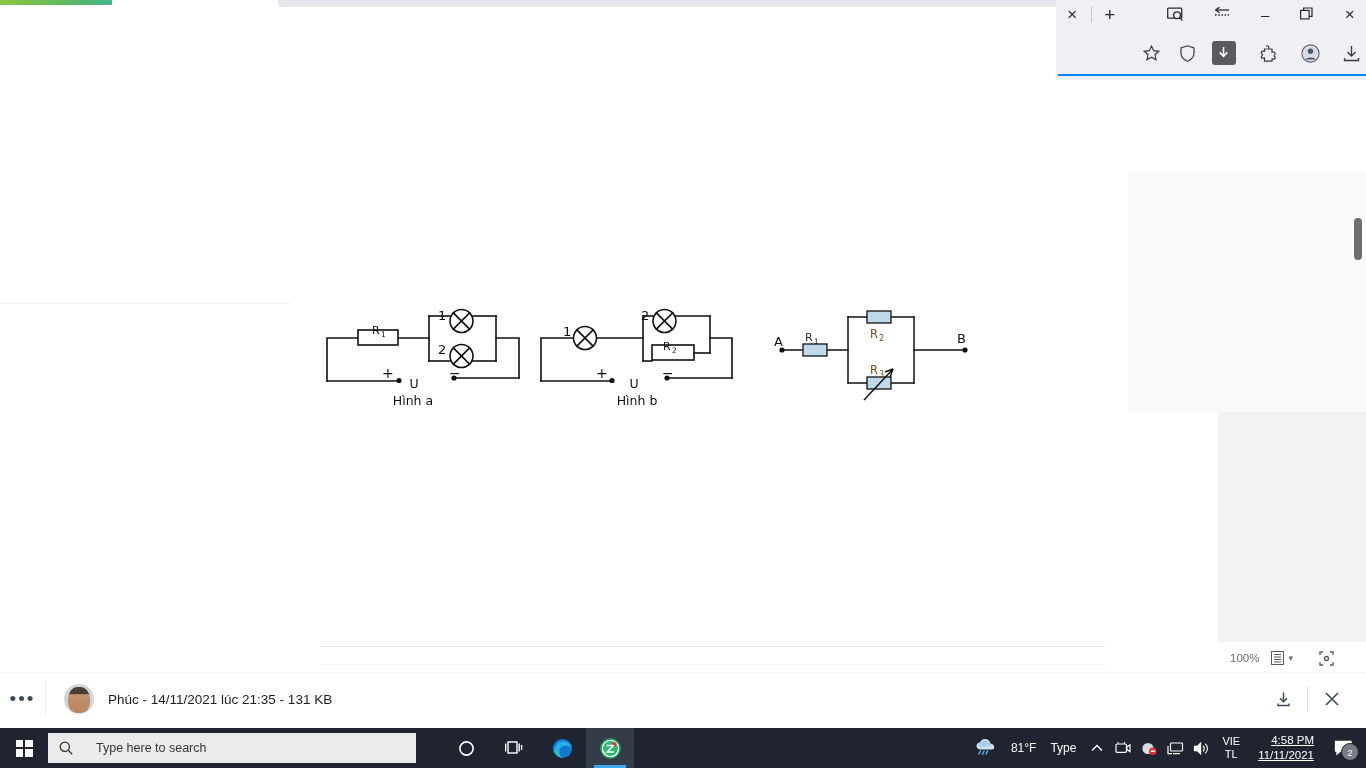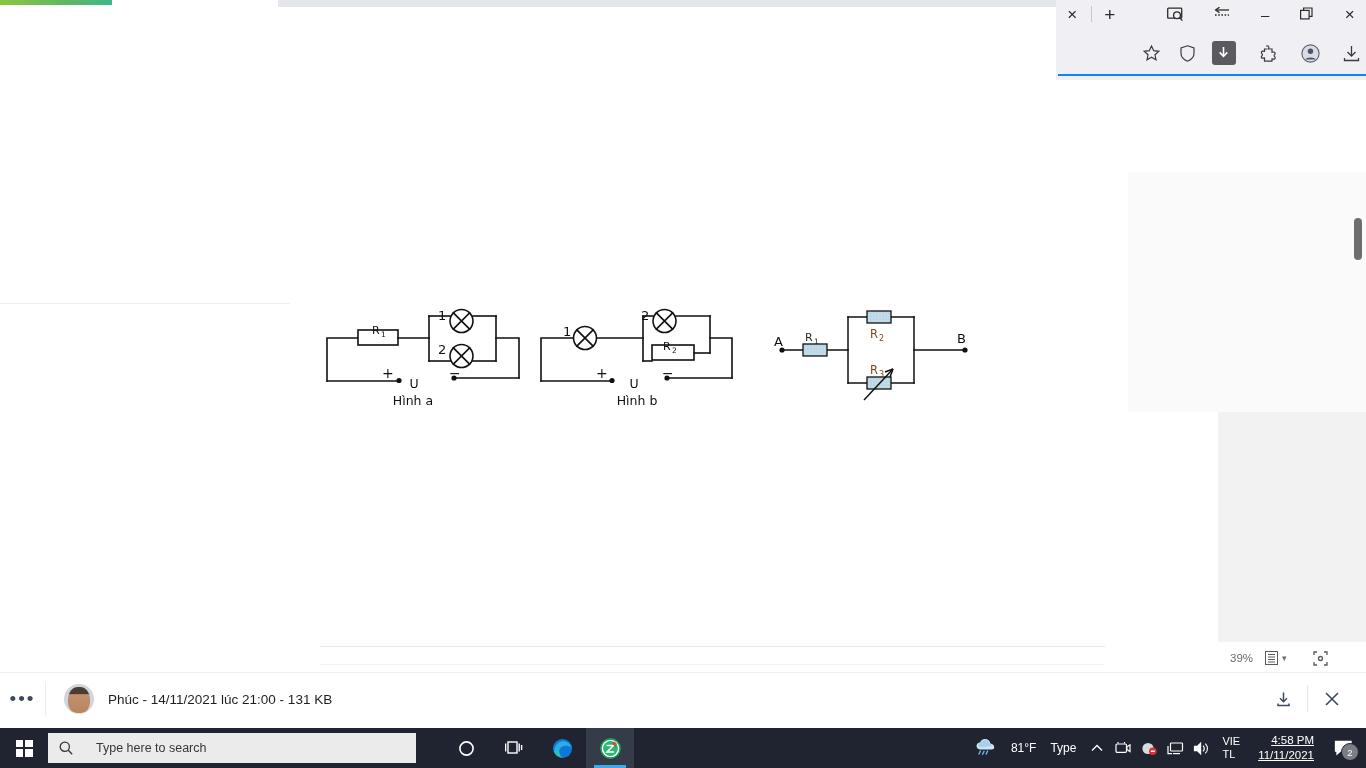--- a/index.html
+++ b/index.html
@@ -144,21 +144,21 @@
   #search-box .sicon{width:36px;display:flex;align-items:center;justify-content:center;color:#333;}
   #search-text{font-size:12.5px;color:#33363b;}
   .tb-app{width:48px;height:40px;display:flex;align-items:center;justify-content:center;position:relative;}
   .tb-app.active{background:#343b49;}
   .tb-app.active:after{
     content:"";position:absolute;bottom:0;left:8px;right:8px;height:3px;background:#3da9f5;
   }
   #tray{margin-left:auto;display:flex;align-items:center;height:40px;padding-right:4px;}
   #weather{display:flex;align-items:center;gap:14px;font-size:12px;color:#fff;padding:0 8px;}
   .tray-ic{width:26px;height:40px;display:flex;align-items:center;justify-content:center;color:#ffffff;}
-  #lang{display:flex;flex-direction:column;align-items:flex-start;justify-content:center;
+  #lang{display:flex;flex-direction:column;align-items:center;justify-content:center;
         font-size:11px;line-height:13px;padding:0 8px;color:#fff;}
   #clock{display:flex;flex-direction:column;align-items:flex-end;justify-content:center;
         font-size:11.5px;line-height:15px;padding:0 10px;color:#fff;text-decoration:underline;}
   #notif{width:38px;height:40px;display:flex;align-items:center;justify-content:center;position:relative;color:#fff;}
   #notif-badge{
     position:absolute;right:3px;bottom:7px;width:16px;height:16px;border-radius:50%;
     background:#7a7d85;color:#fff;font-size:9.5px;display:flex;align-items:center;justify-content:center;
     border:1px solid #1f2430;
   }
 
@@ -295,21 +295,21 @@
 <div class="abs" id="panel-d"></div>
 <div class="abs" id="panel-a"></div>
 <div class="abs" id="panel-a-edge"></div>
 <div class="abs" id="panel-e"></div>
 
 <div class="abs" id="scrollbar-track">
   <div id="scrollbar-thumb"></div>
 </div>
 
 <div class="abs" id="pdf-footer">
-  <span>39%</span>
+  <span>100%</span>
   <span class="ic">
     <svg width="13" height="14" viewBox="0 0 13 14">
         <rect x="0.5" y="0.5" width="12" height="13" fill="none" stroke="#5a5a5a"></rect>
         <line x1="3" y1="3.5" x2="10" y2="3.5" stroke="#5a5a5a"></line>
         <line x1="3" y1="6" x2="10" y2="6" stroke="#5a5a5a"></line>
         <line x1="3" y1="8.5" x2="10" y2="8.5" stroke="#5a5a5a"></line>
         <line x1="3" y1="11" x2="10" y2="11" stroke="#5a5a5a"></line>
       </svg>
   </span>
   <span style="font-size:9px;margin-left:-8px;">▾</span>
@@ -409,21 +409,21 @@
 <div class="abs" id="top-grey-strip2"></div>
 <div class="abs" id="green-strip"></div>
 
 <div class="abs" id="viewer-bar">
   <div id="viewer-more">•••</div>
   <div id="viewer-sep"></div>
   <div id="viewer-avatar">
     <div class="neck"></div>
     <div class="face"></div>
   </div>
-  <div id="viewer-caption">Phúc - 14/11/2021 lúc 21:00 - 131 KB</div>
+  <div id="viewer-caption">Phúc - 14/11/2021 lúc 21:35 - 131 KB</div>
   <div id="viewer-right">
     <div class="vbtn">
       <svg width="17" height="17" viewBox="0 0 17 17" fill="none" stroke="#3d4a5c" stroke-width="1.5">
         <path d="M8.5,1.5 L8.5,10.5"></path>
         <path d="M5,7.3 L8.5,10.8 L12,7.3"></path>
         <path d="M3,12.5 L3,14.5 L14,14.5 L14,12.5"></path>
       </svg>
     </div>
     <div id="viewer-vsep"></div>
     <div class="vbtn">

